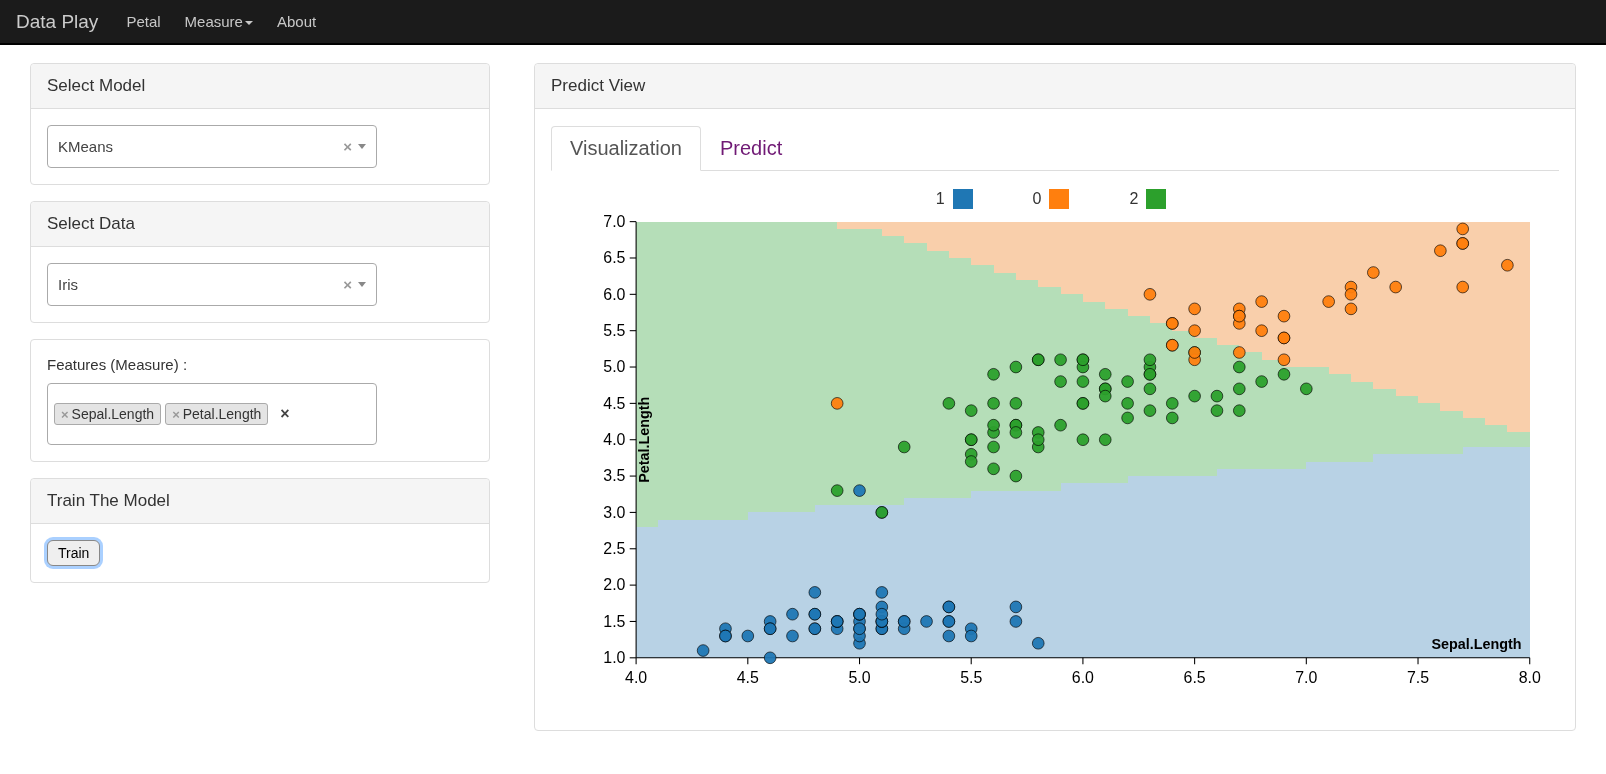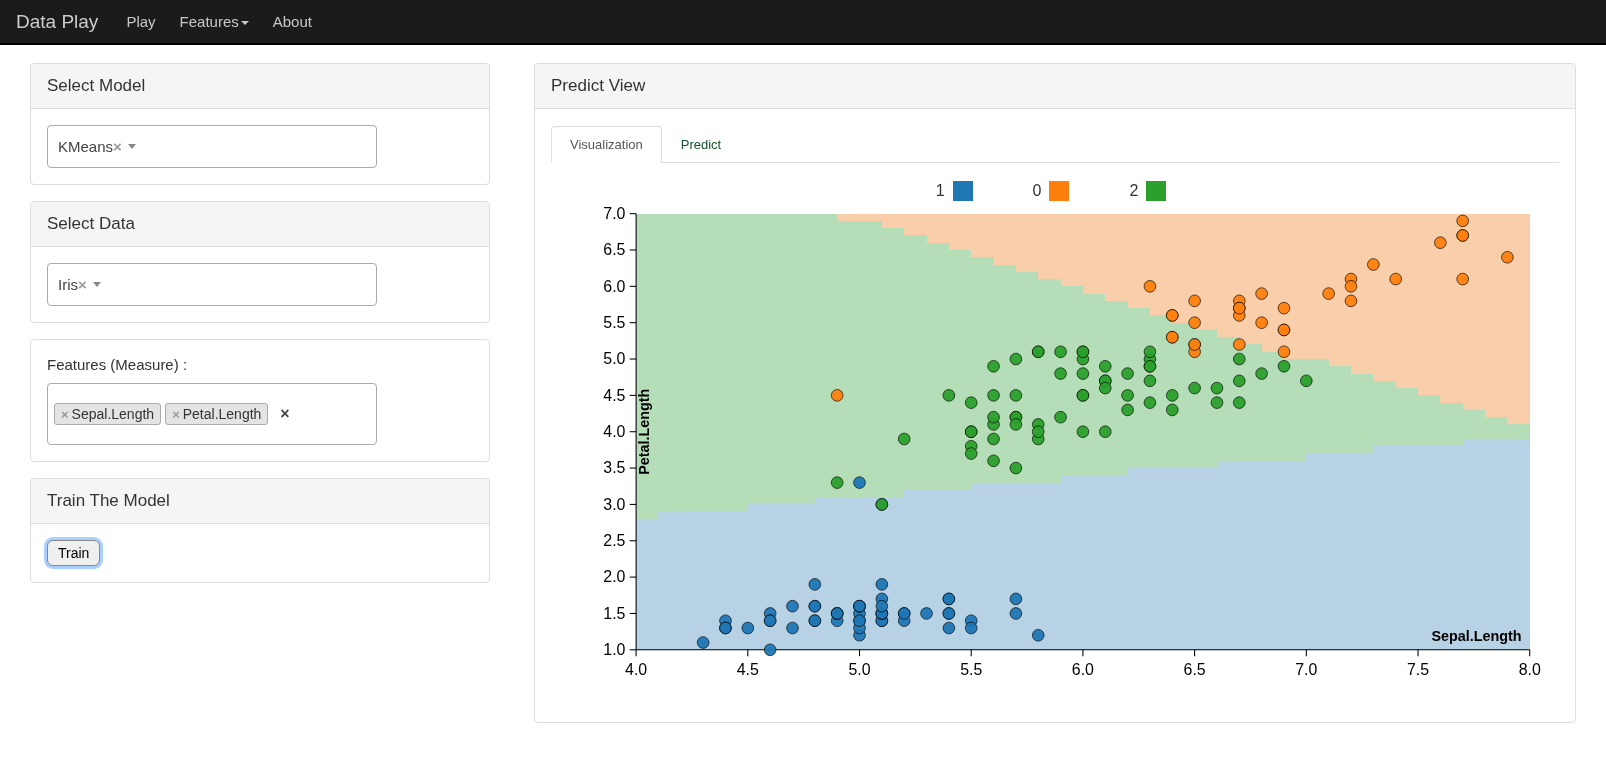--- a/index.html
+++ b/index.html
@@ -7,51 +7,51 @@
 .navbar { background: #1b1b1b; color: #eee; padding: 0 16px; height: 45px; display: flex; align-items: center; border-bottom: 2px solid #000; }
 .navbar .brand { color: #ccc; font-size: 19px; margin-right: 28px; font-weight: 400; }
 .navbar .nav-link { color: #c8c8c8; font-size: 15px; margin-right: 24px; text-decoration: none; cursor: pointer; }
 .navbar .caret { display: inline-block; width: 0; height: 0; margin-left: 2px; vertical-align: middle; border-top: 4px solid #c8c8c8; border-right: 4px solid transparent; border-left: 4px solid transparent; }
 .container { display: flex; padding: 18px 30px; gap: 44px; }
 .left-col { flex: 0 0 460px; display: flex; flex-direction: column; gap: 16px; }
 .right-col { flex: 1; }
 .panel { border: 1px solid #ddd; border-radius: 4px; background: #fff; }
 .panel-heading { background: #f5f5f5; border-bottom: 1px solid #ddd; padding: 12px 16px; font-size: 17px; font-weight: 500; color: #333; border-radius: 4px 4px 0 0; }
 .panel-body { padding: 16px; }
-.select2 { border: 1px solid #aaa; border-radius: 4px; padding: 12px 10px; display: flex; align-items: center; justify-content: flex-start; width: 330px; cursor: pointer; background: #fff; min-height: 34px; }
+.select2 { border: 1px solid #aaa; border-radius: 4px; padding: 12px 10px; display: flex; align-items: center; justify-content: space-between; width: 330px; cursor: pointer; background: #fff; min-height: 34px; }
 .select2 .value { font-size: 15px; color: #444; }
 .select2 .controls { display: flex; align-items: center; gap: 6px; }
 .select2 .clear-x { color: #999; font-size: 15px; font-weight: bold; }
 .select2 .arrow { width: 0; height: 0; border-left: 4px solid transparent; border-right: 4px solid transparent; border-top: 5px solid #888; }
 .label-strong { font-weight: 400; font-size: 15px; margin-bottom: 10px; display: block; }
 .multi-select { border: 1px solid #aaa; border-radius: 4px; padding: 6px; display: flex; flex-wrap: wrap; gap: 4px; align-items: center; width: 330px; min-height: 62px; background: #fff; }
 .multi-select .token { background: #e4e4e4; border: 1px solid #aaa; border-radius: 3px; padding: 2px 6px; font-size: 14px; display: inline-flex; align-items: center; gap: 3px; }
 .multi-select .token .tok-x { color: #999; font-size: 13px; font-weight: bold; cursor: pointer; }
 .multi-select .global-clear { margin-left: 8px; color: #444; font-size: 16px; font-weight: 700; cursor: pointer; }
 .train-btn { border: 1px solid #888; background: #efefef; padding: 4px 10px; font-size: 14px; cursor: pointer; border-radius: 6px; box-shadow: 0 0 0 3px rgba(100,170,255,0.55); outline: none; }
 .tabs { display: flex; border-bottom: 1px solid #ddd; }
-.tabs .tab { padding: 10px 18px; font-size: 13px; cursor: pointer; border: 1px solid transparent; border-bottom: none; position: relative; top: 1px; }
+.tabs .tab { padding: 10px 18px; font-size: 20px; cursor: pointer; border: 1px solid transparent; border-bottom: none; position: relative; top: 1px; }
 .tabs .tab.active { border-color: #ddd; border-bottom: 1px solid #fff; background: #fff; color: #555; border-radius: 4px 4px 0 0; }
-.tabs .tab.inactive { color: #14532d; }
+.tabs .tab.inactive { color: #701a75; }
 .chart-wrap { padding: 12px 8px 0 0; }
 .chart-svg { width: 100%; height: 500px; }
 .legend { display: flex; gap: 60px; justify-content: center; padding: 6px 0 2px; font-size: 16px; }
 .legend .legend-item { display: flex; align-items: center; gap: 8px; }
 .legend .swatch { width: 20px; height: 20px; display: block; }
 .axis-line { stroke: #000; stroke-width: 1; }
 .ylabel { font-size: 13.5px; font-weight: 700; }
 .xlabel { font-size: 13.5px; font-weight: 700; }
 </style>
 </head>
 <body>
 
 <div class="navbar">
   <div class="brand">Data Play</div>
-  <a class="nav-link">Play</a>
-  <a class="nav-link"><span>Features</span><span class="caret"></span></a>
+  <a class="nav-link">Petal</a>
+  <a class="nav-link"><span>Measure</span><span class="caret"></span></a>
   <a class="nav-link">About</a>
 </div>
 
 <div class="container">
   <div class="left-col">
 
     <div class="panel">
       <div class="panel-heading">Select Model</div>
       <div class="panel-body">
         <div class="select2">

